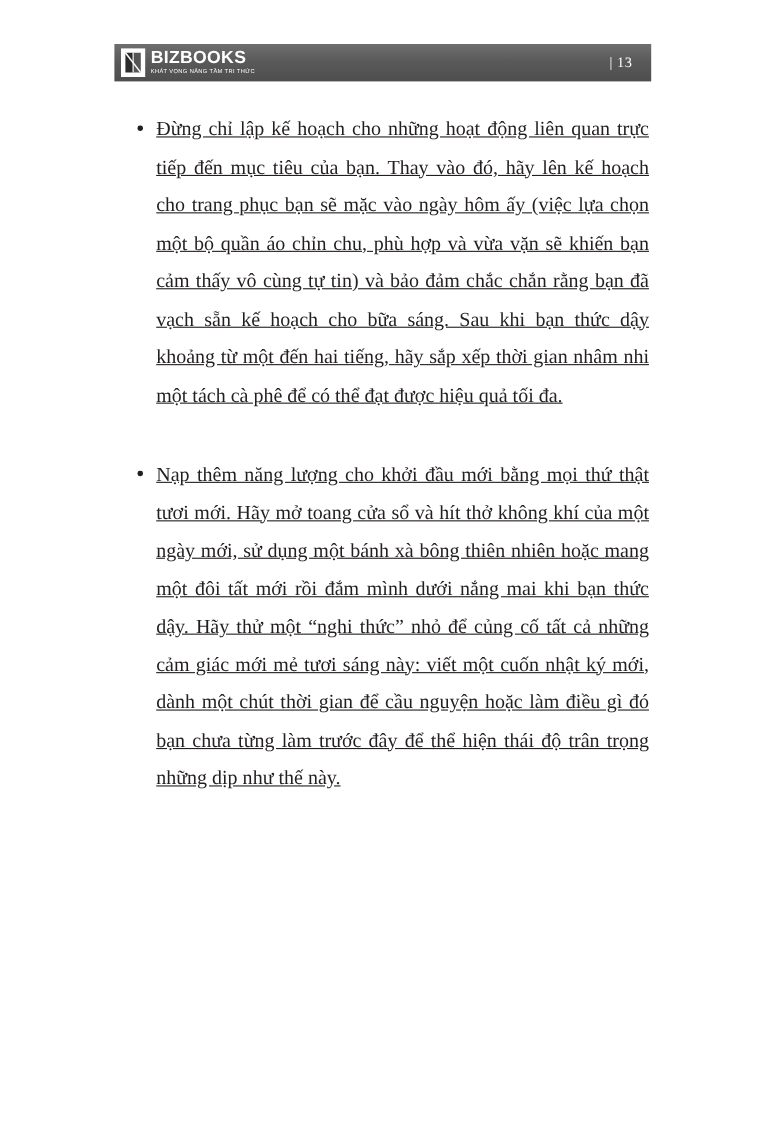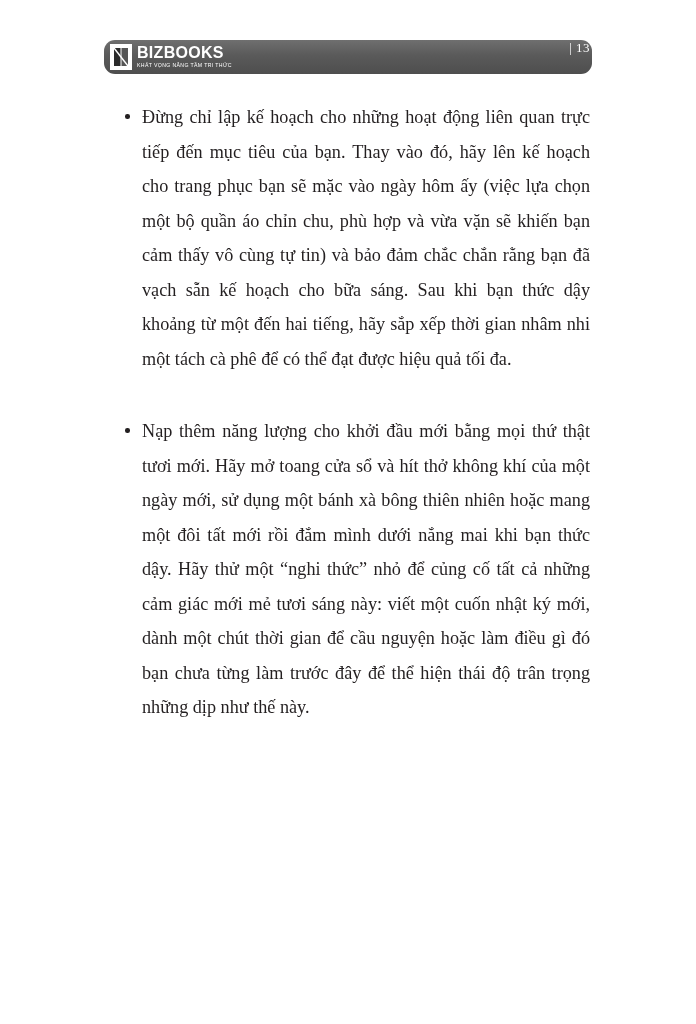--- a/index.html
+++ b/index.html
@@ -23,22 +23,21 @@
 
   
   .header {
     position: absolute;
     top: 40px;
     left: 104px;
     width: 488px;
     height: 34px;
     background: linear-gradient(to bottom, #6f6f6f 0%, #5a5a5a 45%, #4e4e4e 100%);
     display: flex;
-    align-items: flex-start;
-    border-radius: 11px;
+    align-items: center;
   }
   .logo-block {
     display: flex;
     align-items: center;
     height: 34px;
     padding-left: 6px;
   }
   .logo-mark {
     width: 22px;
     height: 26px;
@@ -68,21 +67,21 @@
     font-size: 5.2px;
     letter-spacing: 0.35px;
     color: #ffffff;
     margin-top: 2px;
   }
   .header-spacer { flex: 1; }
   .page-number {
     font-family: "Liberation Serif", serif;
     font-size: 13px;
     color: #ffffff;
-    padding-right: 2px;
+    padding-right: 17px;
     letter-spacing: 0.5px;
   }
 
   
   .content {
     position: absolute;
     top: 100px;
     left: 120px;
     width: 470px;
   }
@@ -92,20 +91,21 @@
     padding: 0;
   }
   ul.bullet-list > li {
     position: relative;
     padding-left: 22px;
     margin-bottom: 22px;
     font-size: 18.2px;
     line-height: 34.5px;
     text-align: justify;
     color: #231f20;
+    text-decoration: underline;
   }
   ul.bullet-list > li:last-child { margin-bottom: 0; margin-top: 38px; }
   ul.bullet-list > li .dot {
     position: absolute;
     left: 5px;
     top: 14px;
     width: 4.5px;
     height: 4.5px;
     border-radius: 50%;
     background: #231f20;

